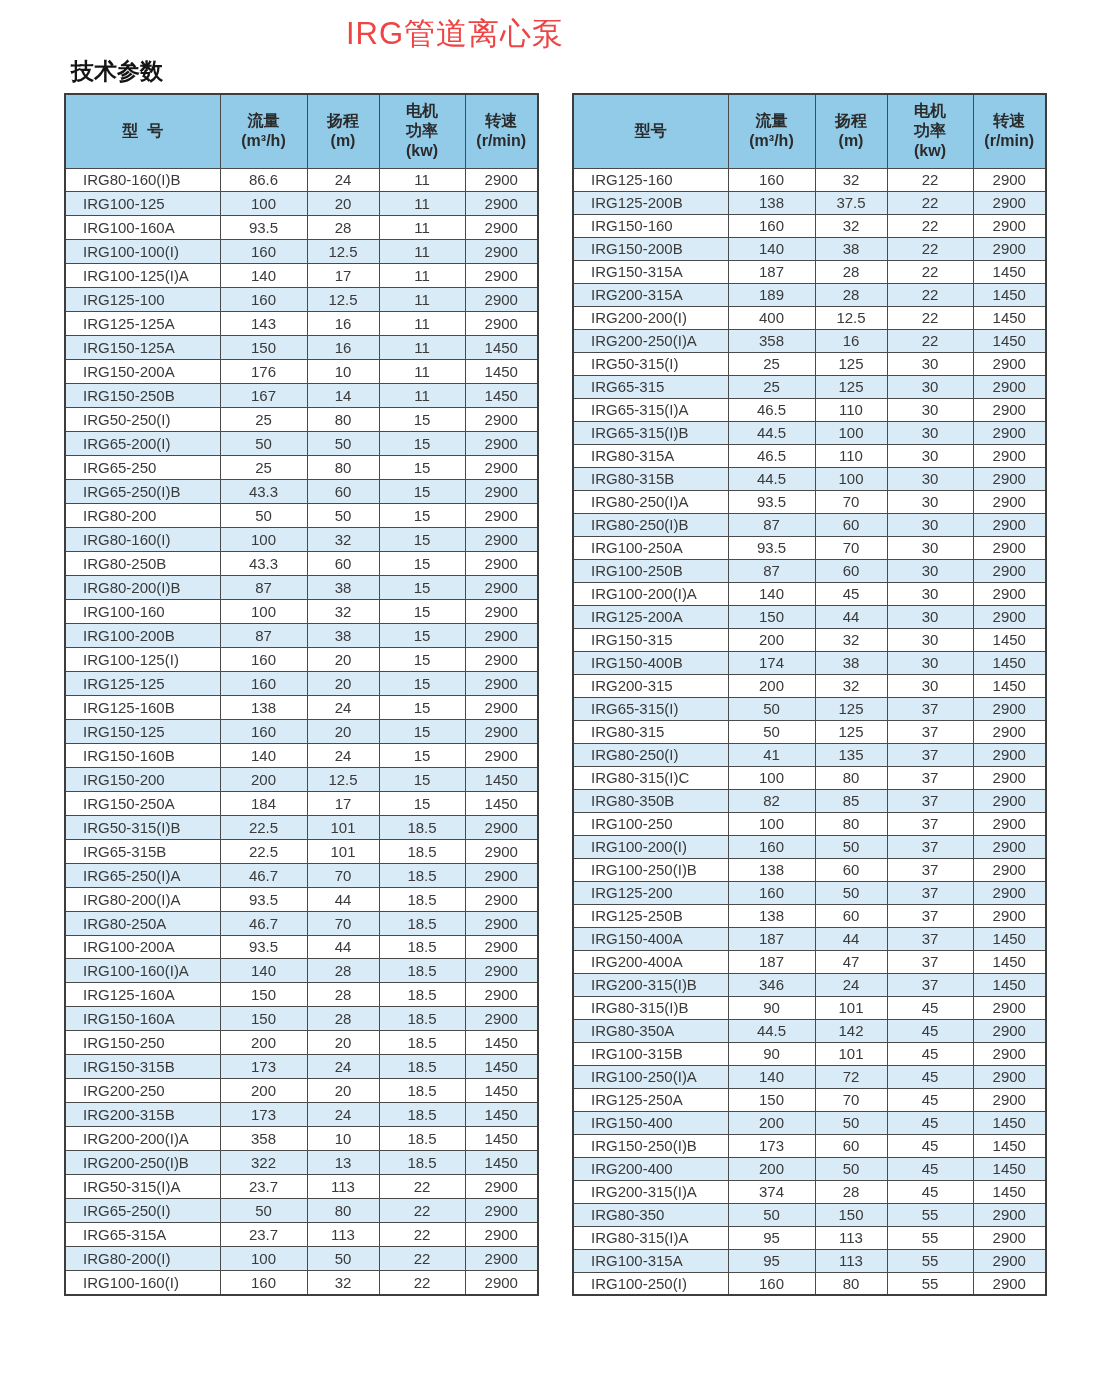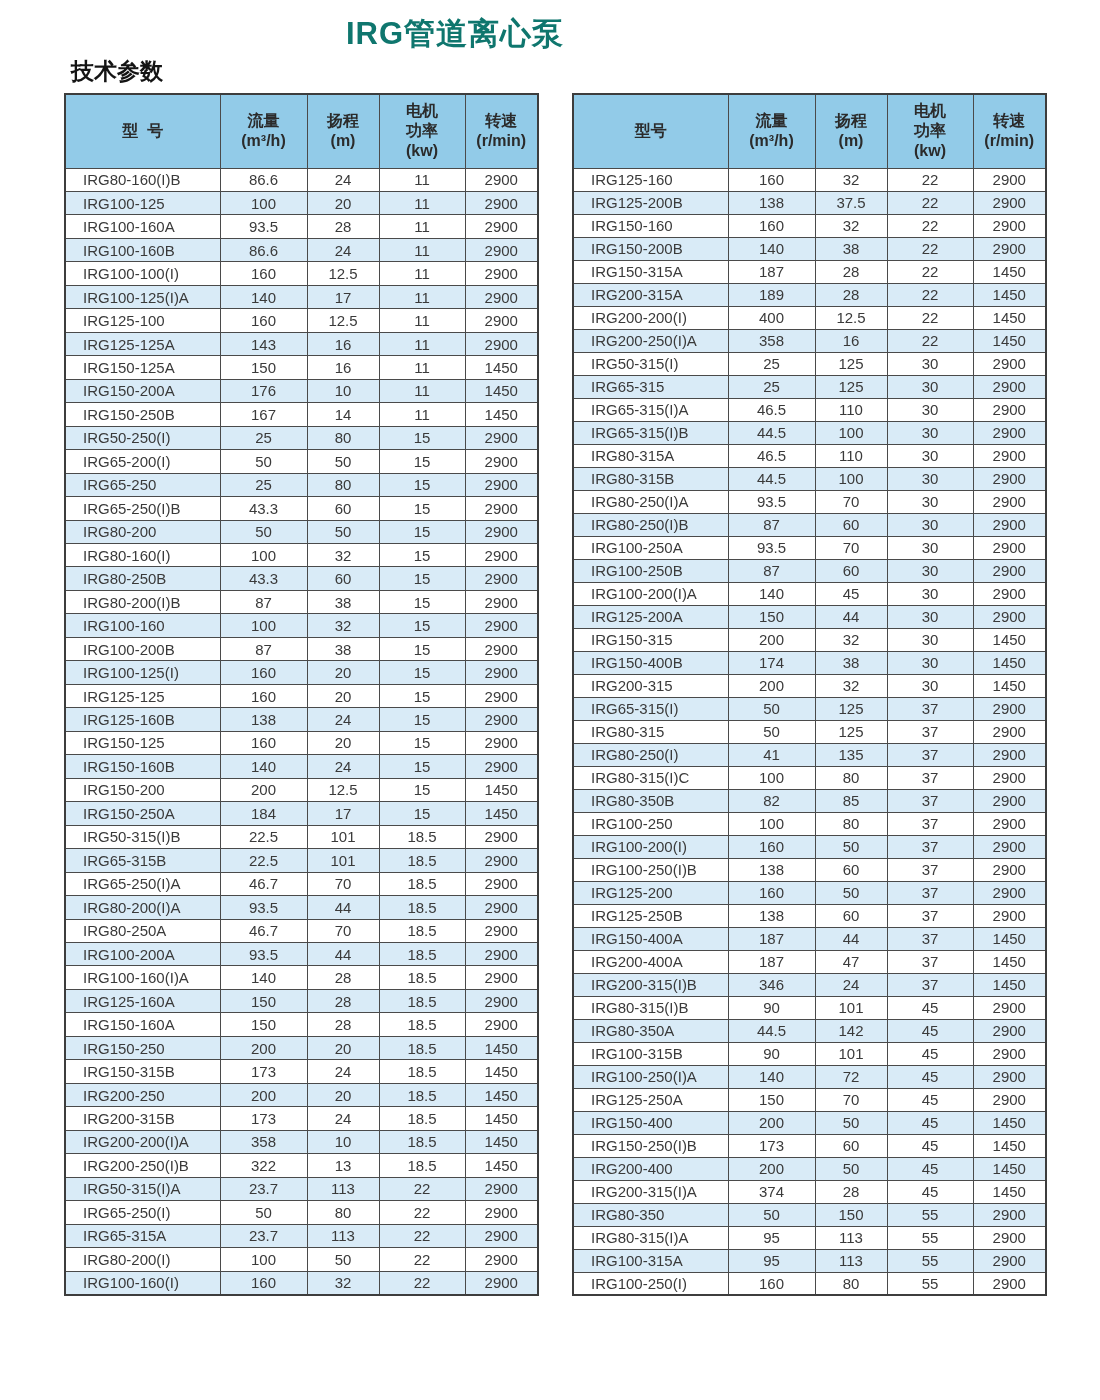--- a/index.html
+++ b/index.html
@@ -4,21 +4,21 @@
 <style>
   * { box-sizing: border-box; }
   html, body { margin: 0; padding: 0; background: #ffffff; }
   body {
     width: 1100px; height: 1400px;
     font-family: "Liberation Sans", "DejaVu Sans", sans-serif;
   }
   .page { position: relative; width: 1100px; height: 1400px; background: #ffffff; overflow: hidden; }
   .title {
     position: absolute; top: 13px; left: 0; width: 910px;
-    text-align: center; font-size: 31px; font-weight: bold; color: #0f766e;
+    text-align: center; font-size: 31px; font-weight: normal; color: #ef4444;
     letter-spacing: 1px;
   }
   .subtitle {
     position: absolute; top: 56px; left: 71px;
     font-size: 23px; font-weight: bold; color: #141414;
   }
   .tables { position: absolute; top: 93px; left: 64px; display: flex; gap: 33px; }
   table.spec-table {
     border-collapse: collapse; table-layout: fixed;
     border: 2px solid #3d3d3d;
@@ -92,27 +92,20 @@
             <td class="num">2900</td>
           </tr>
           <tr>
             <td class="model">IRG100-160A</td>
             <td class="num">93.5</td>
             <td class="num">28</td>
             <td class="num">11</td>
             <td class="num">2900</td>
           </tr>
           <tr>
-            <td class="model">IRG100-160B</td>
-            <td class="num">86.6</td>
-            <td class="num">24</td>
-            <td class="num">11</td>
-            <td class="num">2900</td>
-          </tr>
-          <tr>
             <td class="model">IRG100-100(I)</td>
             <td class="num">160</td>
             <td class="num">12.5</td>
             <td class="num">11</td>
             <td class="num">2900</td>
           </tr>
           <tr>
             <td class="model">IRG100-125(I)A</td>
             <td class="num">140</td>
             <td class="num">17</td>

